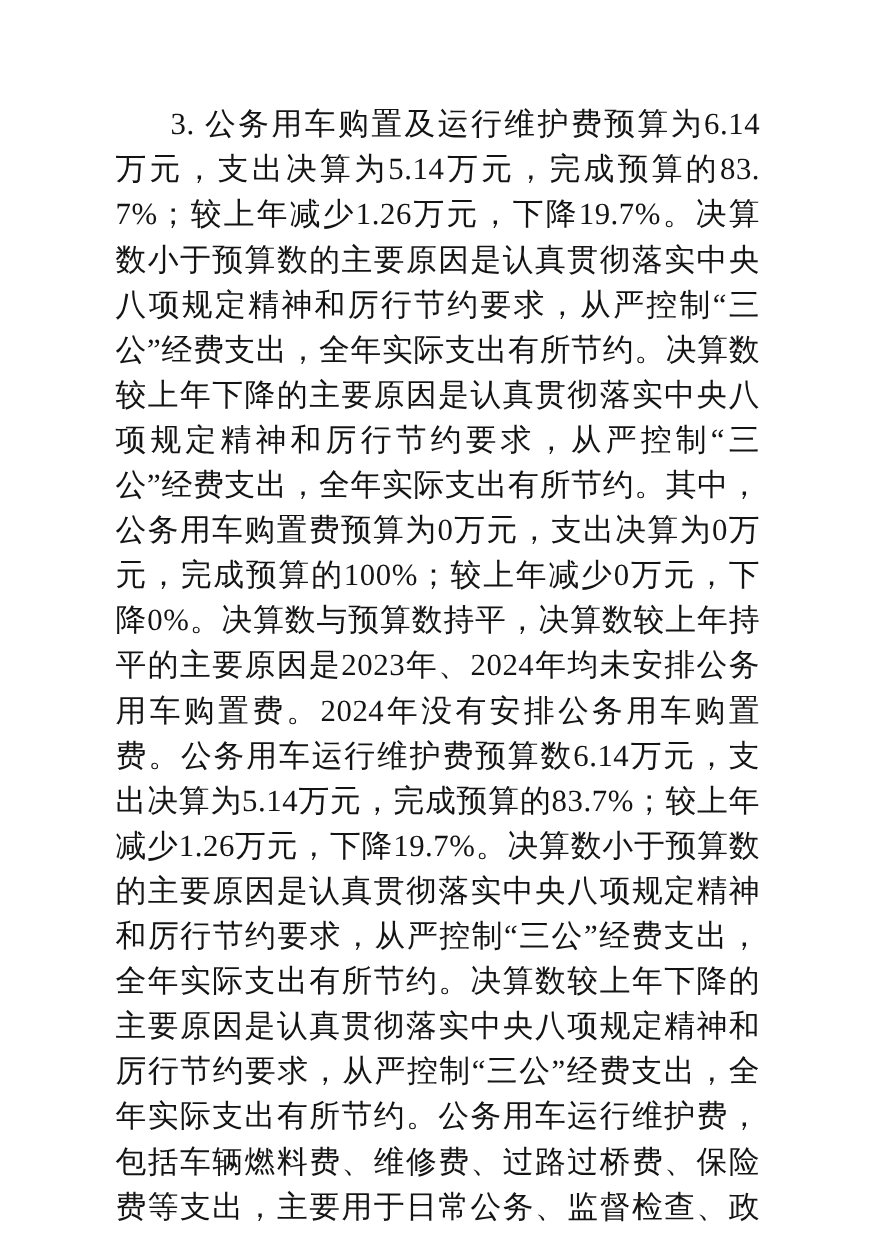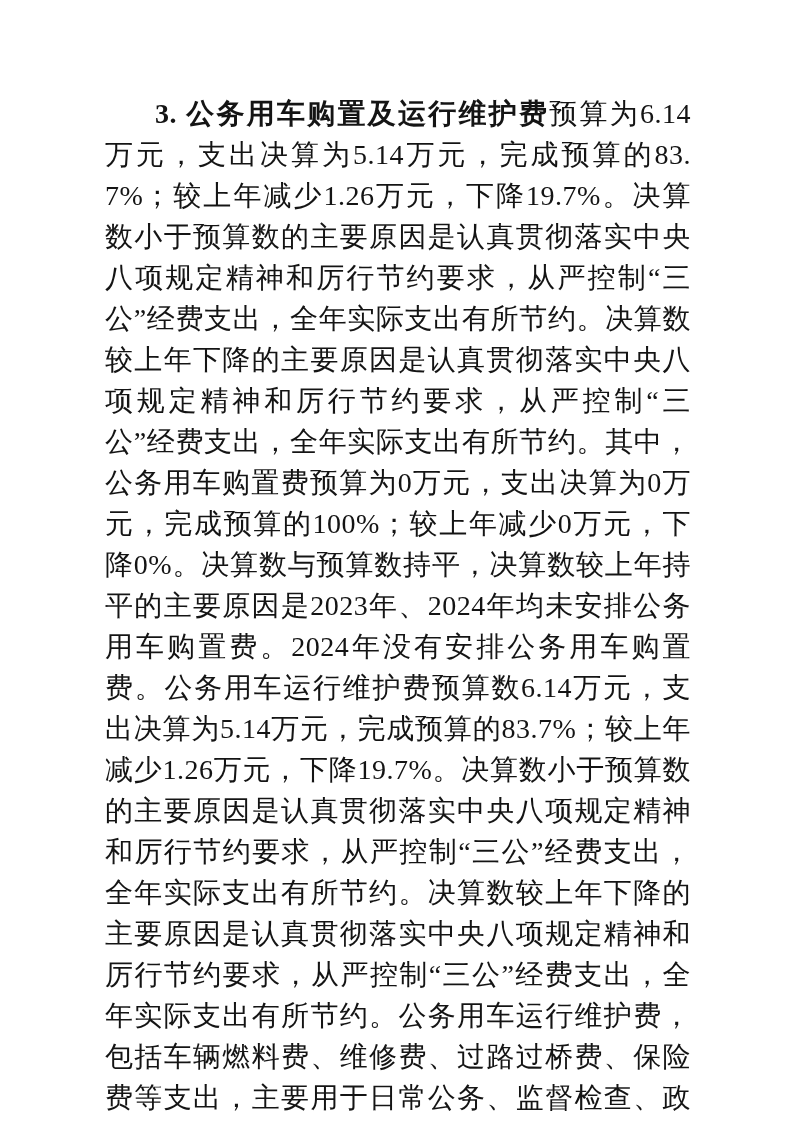--- a/index.html
+++ b/index.html
@@ -27,21 +27,21 @@
     font-size: 28px;
     line-height: 41px;
     color: #141414;
     text-align: justify;
     text-justify: inter-ideograph;
     text-indent: 50px;
     word-break: break-all;
     letter-spacing: 0.5px;
   }
   .para .heading {
-    font-weight: 700;
+    font-weight: 400;
   }
 </style>
 </head>
 <body>
 
 <div class="page">
   <div class="content">
     <p class="para"><span class="heading">3. 公务用车购置及运行维护费</span><span>预算为6.14万元，支出决算为5.14万元，完成预算的83.7%；较上年减少1.26万元，下降19.7%。决算数小于预算数的主要原因是认真贯彻落实中央八项规定精神和厉行节约要求，从严控制“三公”经费支出，全年实际支出有所节约。决算数较上年下降的主要原因是认真贯彻落实中央八项规定精神和厉行节约要求，从严控制“三公”经费支出，全年实际支出有所节约。其中，公务用车购置费预算为0万元，支出决算为0万元，完成预算的100%；较上年减少0万元，下降0%。决算数与预算数持平，决算数较上年持平的主要原因是2023年、2024年均未安排公务用车购置费。2024年没有安排公务用车购置费。公务用车运行维护费预算数6.14万元，支出决算为5.14万元，完成预算的83.7%；较上年减少1.26万元，下降19.7%。决算数小于预算数的主要原因是认真贯彻落实中央八项规定精神和厉行节约要求，从严控制“三公”经费支出，全年实际支出有所节约。决算数较上年下降的主要原因是认真贯彻落实中央八项规定精神和厉行节约要求，从严控制“三公”经费支出，全年实际支出有所节约。公务用车运行维护费，包括车辆燃料费、维修费、过路过桥费、保险费等支出，主要用于日常公务、监督检查、政策调研、宣传、培训等公务活动。截至2024年12月31日，泗县农业机械化管理服务中心及所属单位开支财政拨款的公务用车保有量为5辆。</span></p>
   </div>
 </div>

